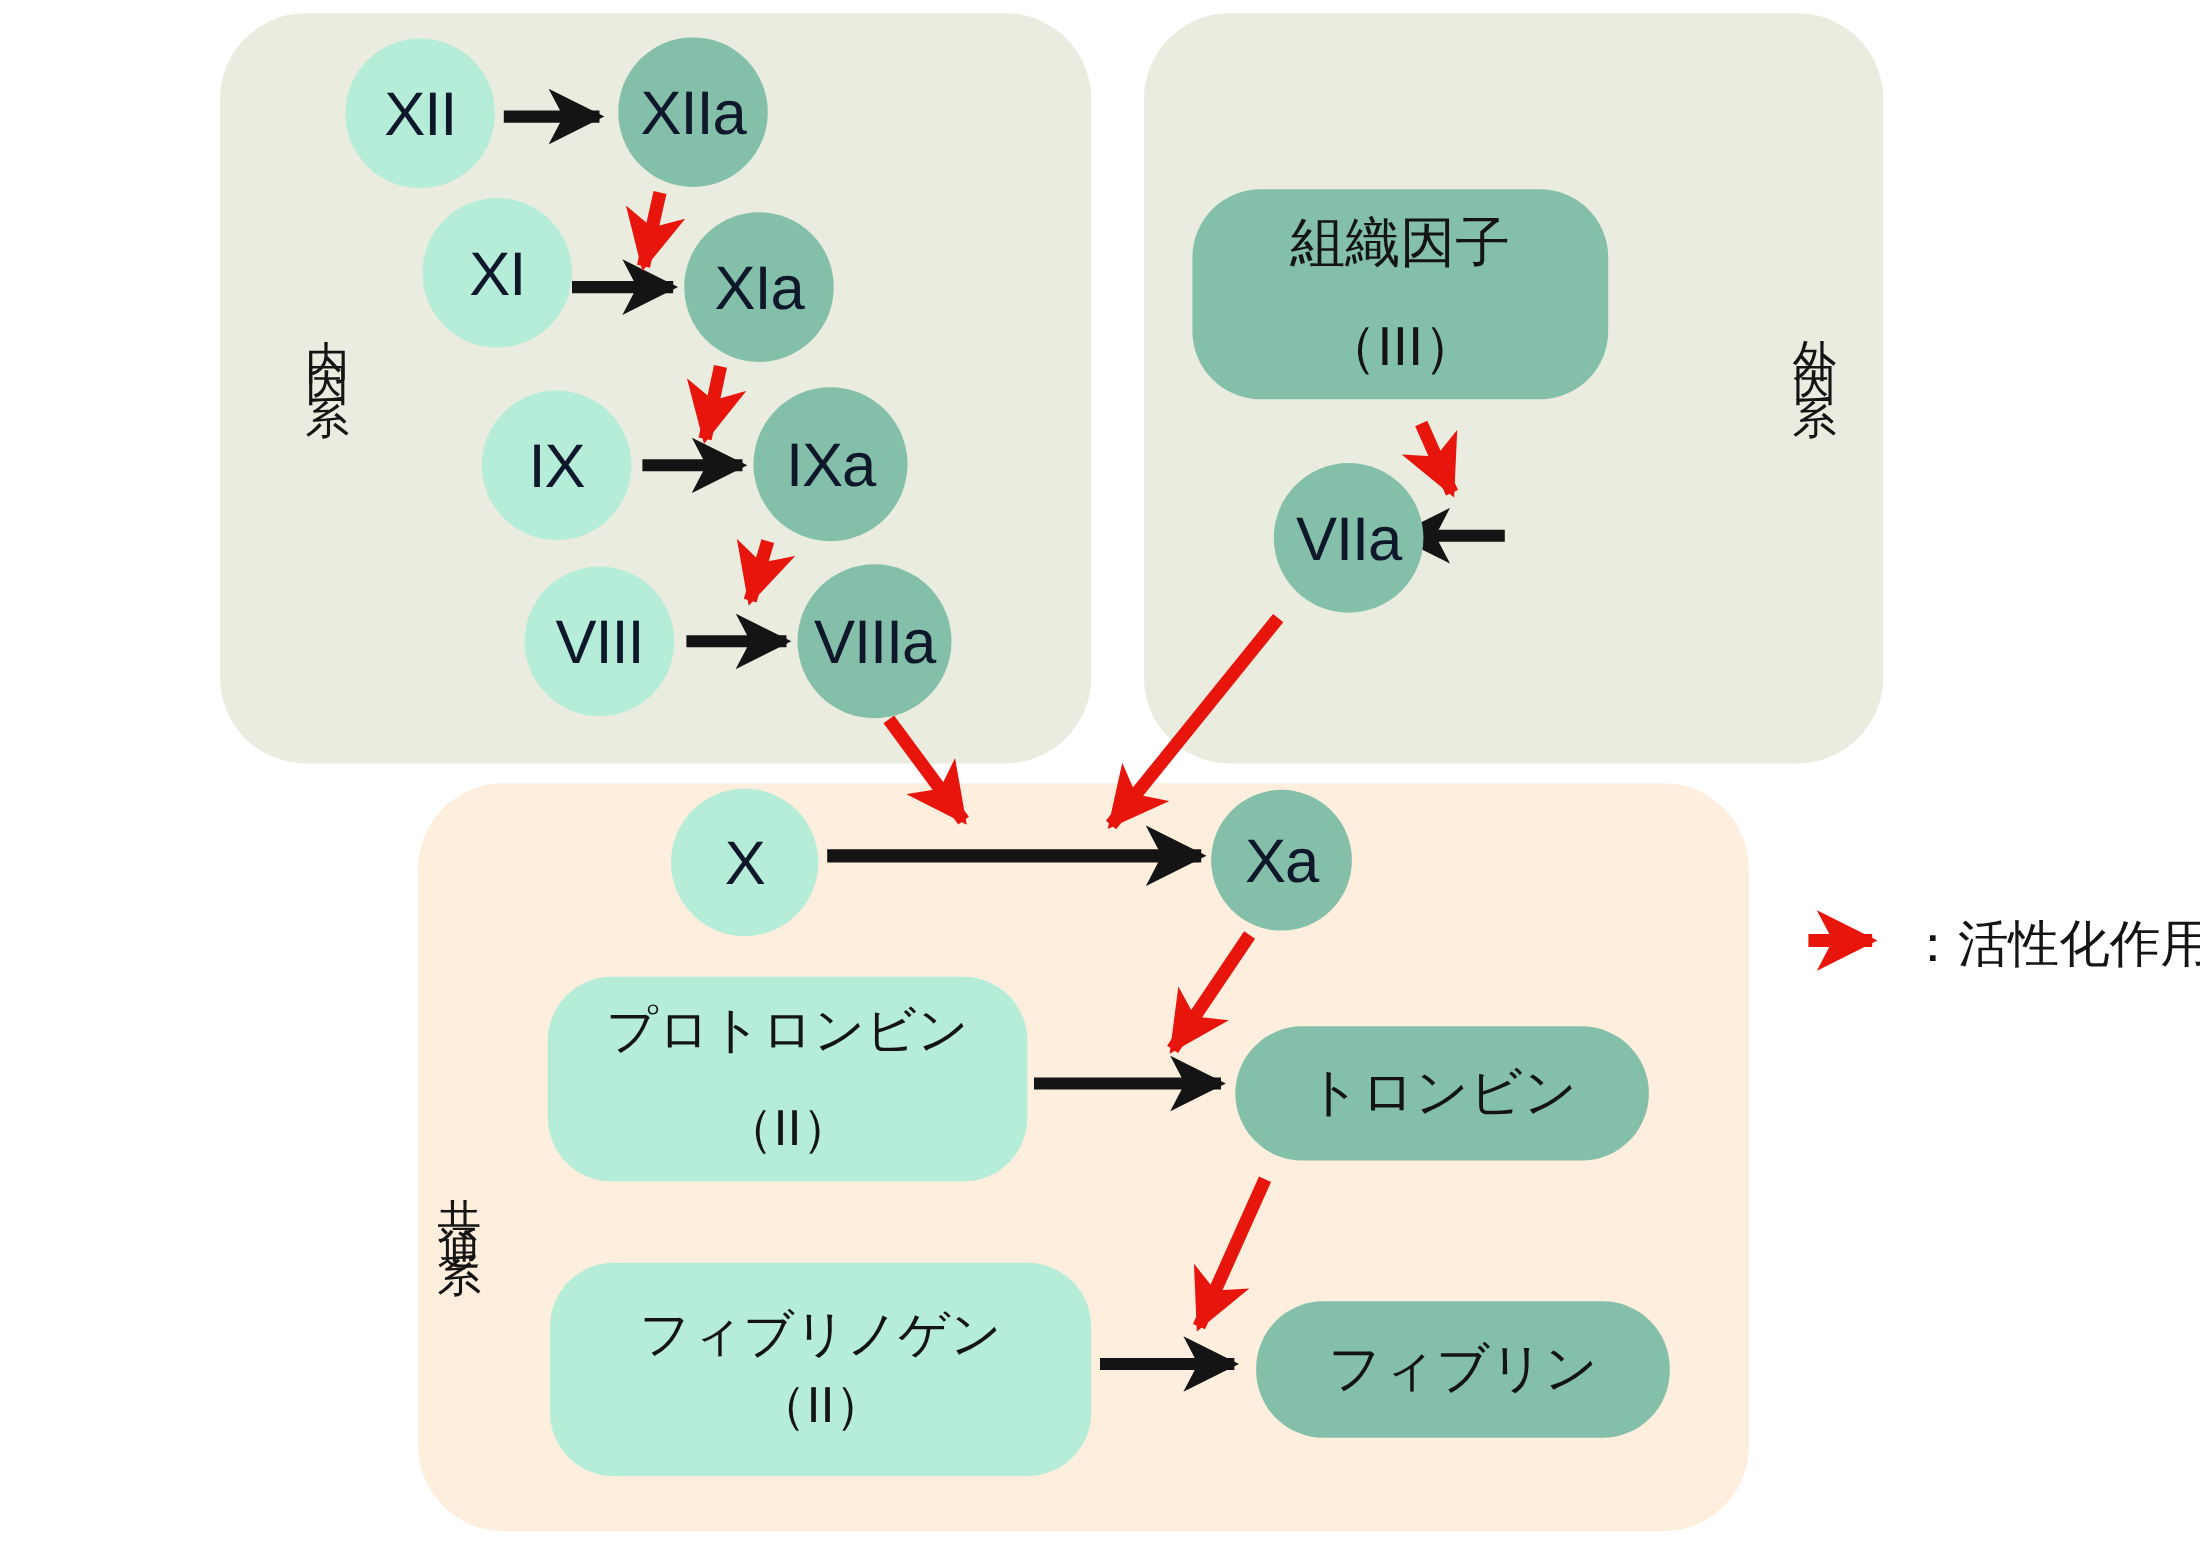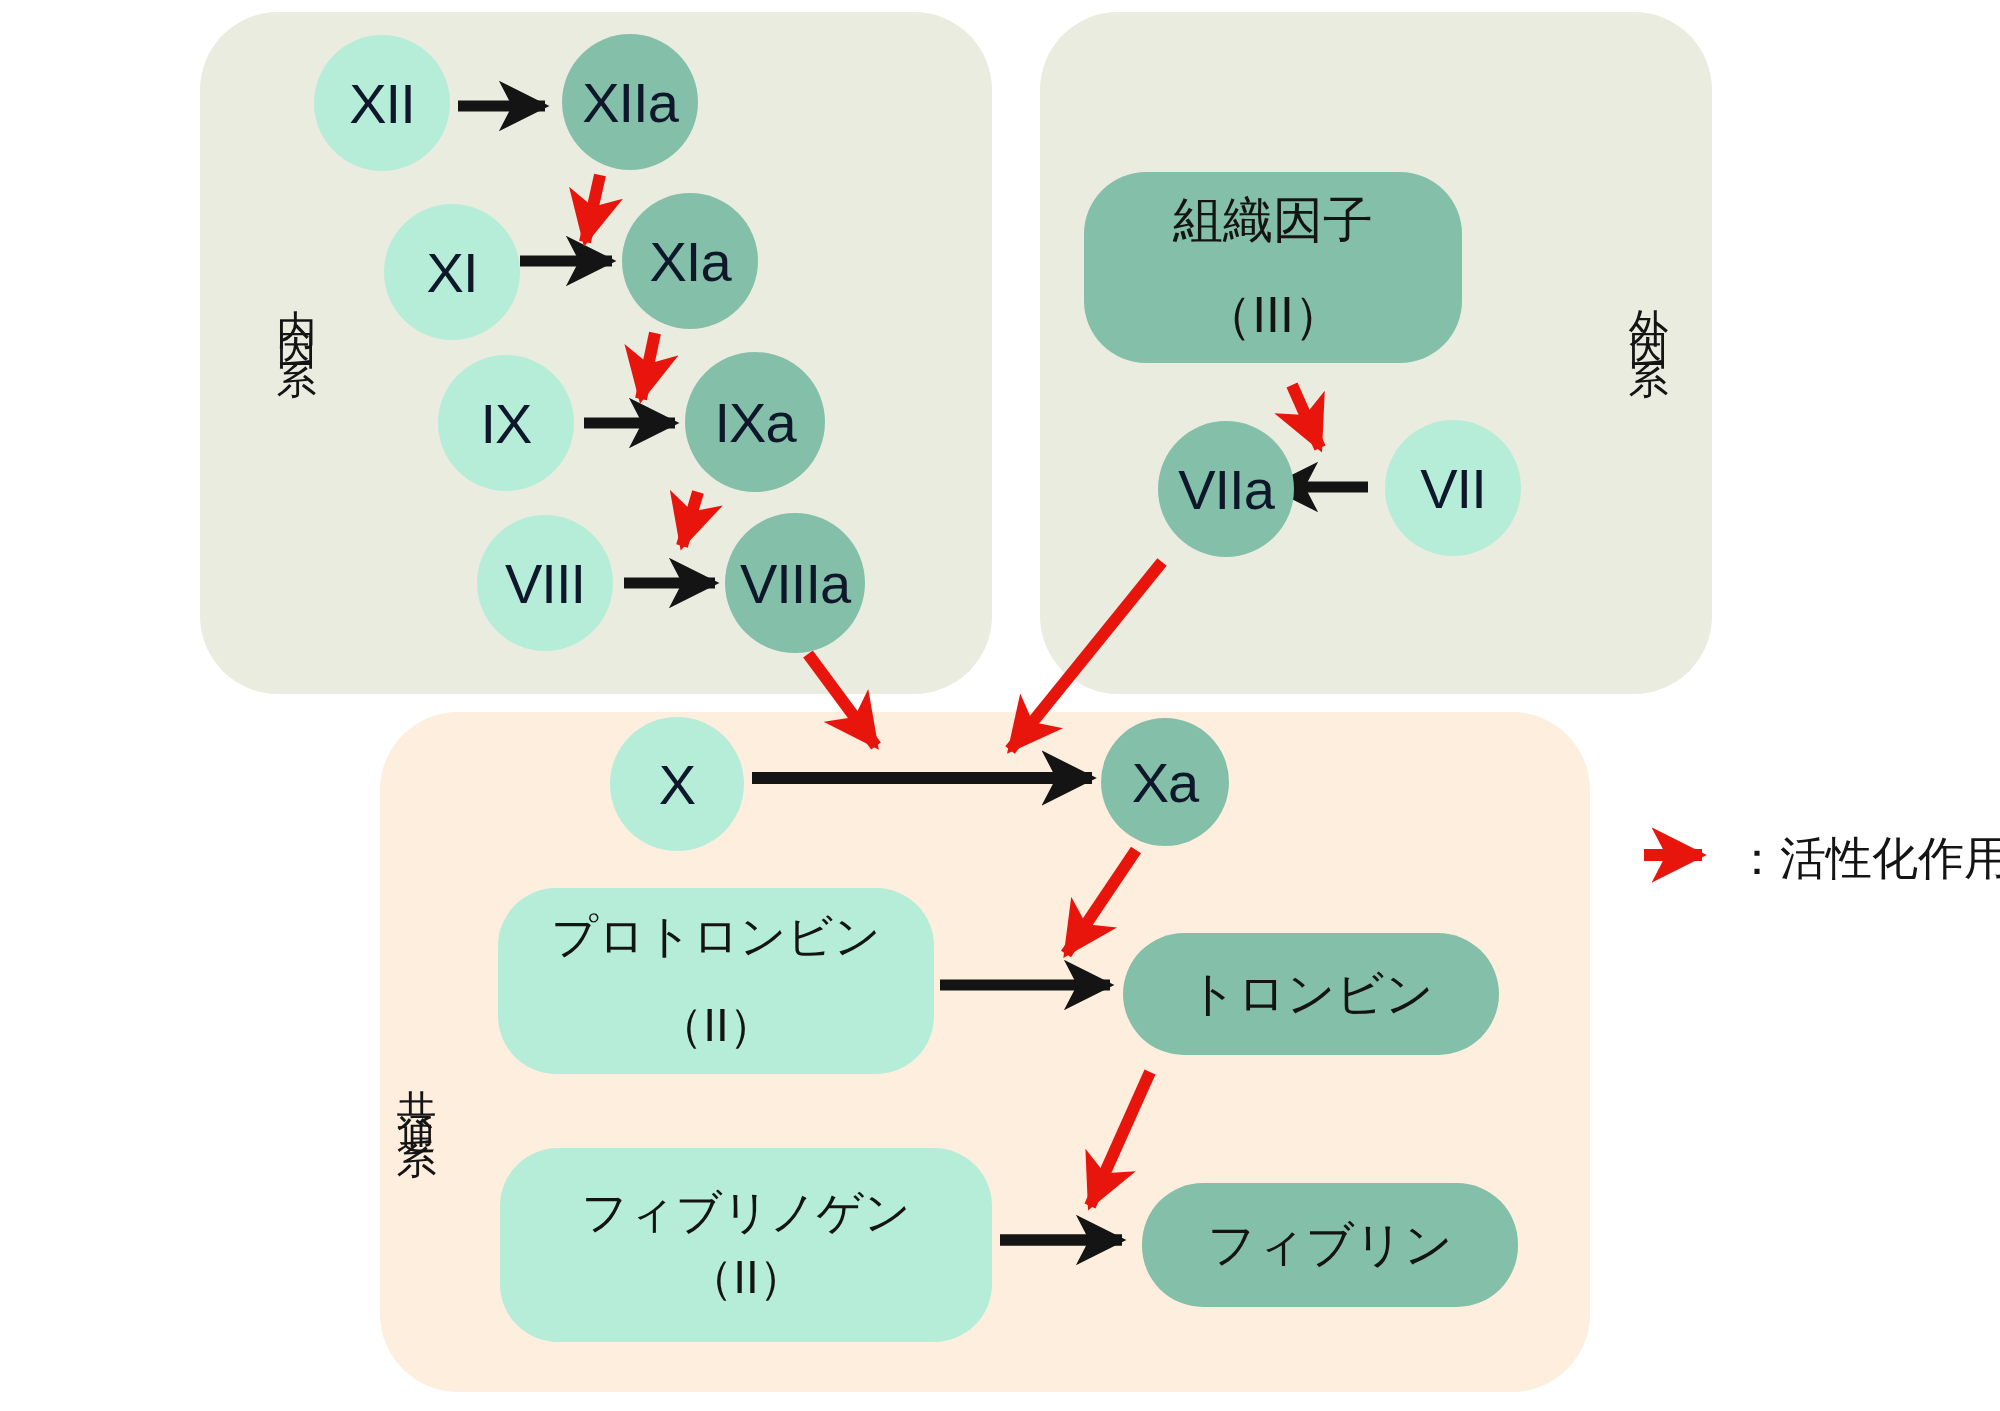--- a/index.html
+++ b/index.html
@@ -67,33 +67,32 @@
     <line class="ard" x1="808" y1="654" x2="876" y2="746" stroke-width="12" marker-end="url(#ah-red)"></line>
     <line class="ard" x1="1292" y1="385" x2="1320" y2="448" stroke-width="12" marker-end="url(#ah-red)"></line>
     <line class="ard" x1="1162" y1="562" x2="1010" y2="750" stroke-width="12" marker-end="url(#ah-red)"></line>
     <line class="ard" x1="1136" y1="850" x2="1066" y2="954" stroke-width="12" marker-end="url(#ah-red)"></line>
     <line class="ard" x1="1150" y1="1072" x2="1090" y2="1206" stroke-width="12" marker-end="url(#ah-red)"></line>
     <line class="ard" x1="1644" y1="855" x2="1702" y2="855" stroke-width="12" marker-end="url(#ah-red)"></line>
   </svg>
 
   <div class="node light" style="left:314px;top:35px;width:136px;height:136px;">XII</div>
   <div class="node dark" style="left:562px;top:34px;width:136px;height:136px;">XIIa</div>
-  <div class="node light" style="left:384px;top:204px;width:136px;height:136px;">XI</div>
+  <div class="node light" style="left:384px;top:180px;width:136px;height:136px;">XI</div>
   <div class="node dark" style="left:622px;top:193px;width:136px;height:136px;">XIa</div>
   <div class="node dark" style="left:685px;top:352px;width:140px;height:140px;">IXa</div>
   <div class="node light" style="left:438px;top:355px;width:136px;height:136px;">IX</div>
   <div class="node light" style="left:477px;top:515px;width:136px;height:136px;">VIII</div>
   <div class="node dark" style="left:725px;top:513px;width:140px;height:140px;">VIIIa</div>
 
   <div class="pill dark r62 fs50" style="left:1084px;top:172px;width:378px;height:191px;gap:24px;">
     <span class="l1">組織因子</span>
     <span class="l2">（III）</span>
   </div>
   <div class="node dark" style="left:1158px;top:421px;width:136px;height:136px;">VIIa</div>
-  <div class="node light" style="left:1385px;top:420px;width:136px;height:136px;">VII</div>
 
   <div class="node light" style="left:610px;top:717px;width:134px;height:134px;">X</div>
   <div class="node dark" style="left:1101px;top:718px;width:128px;height:128px;">Xa</div>
 
   <div class="pill light r58 fs46" style="left:498px;top:888px;width:436px;height:186px;gap:23px;">
     <span class="l1">プロトロンビン</span>
     <span class="l2">（II）</span>
   </div>
   <div class="pill dark r61 fs48" style="left:1123px;top:933px;width:376px;height:122px;">
     <span class="l1">トロンビン</span>

